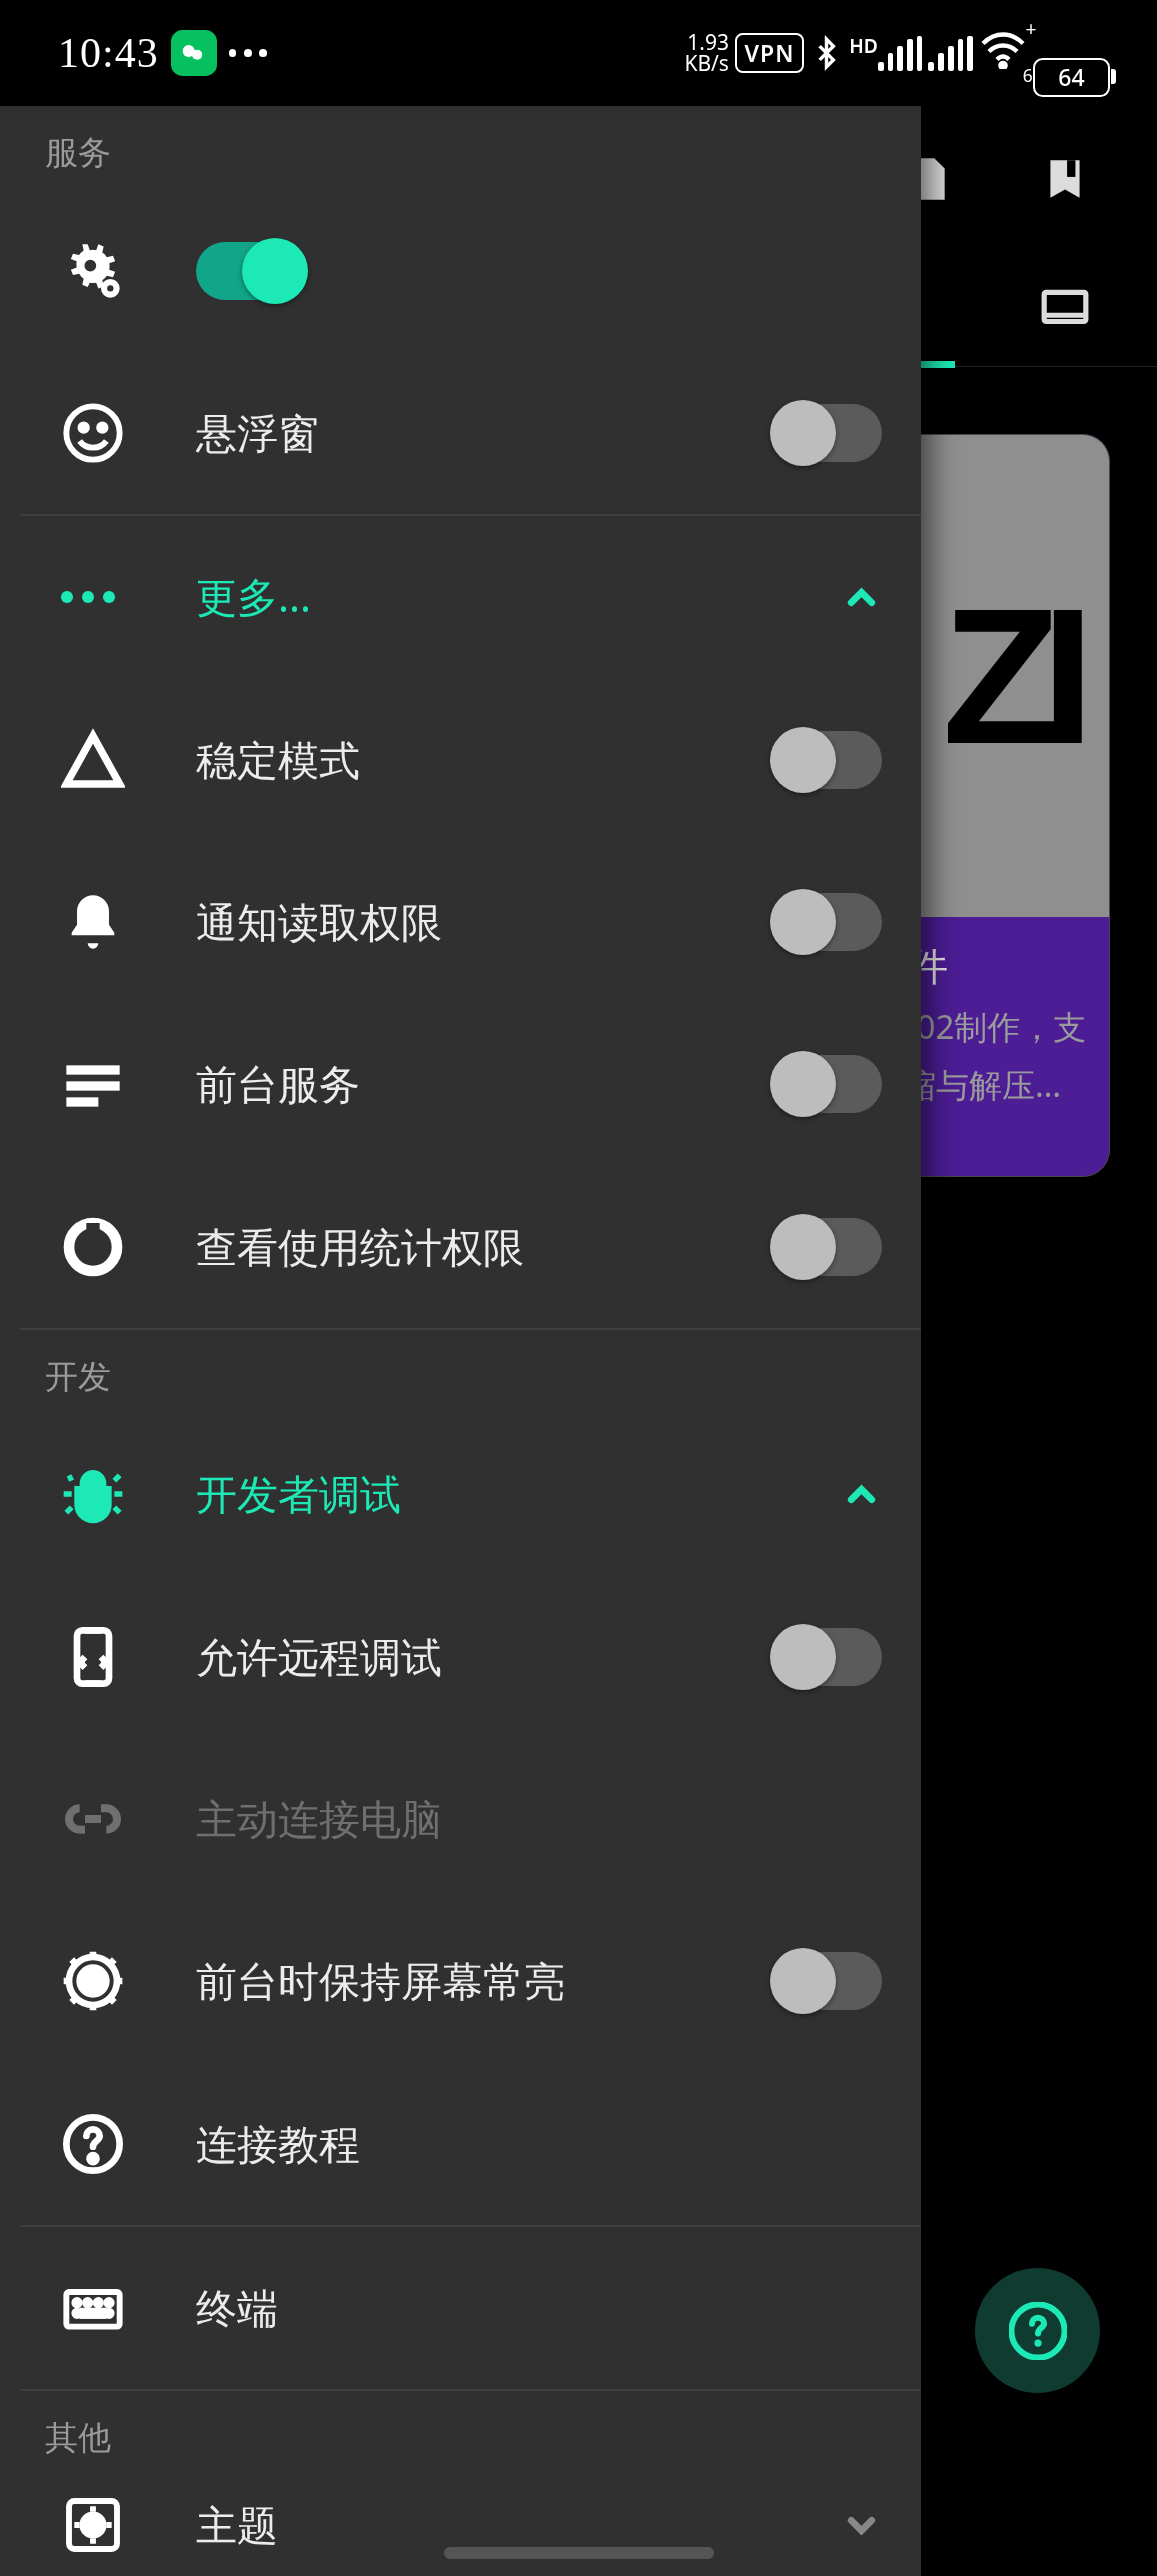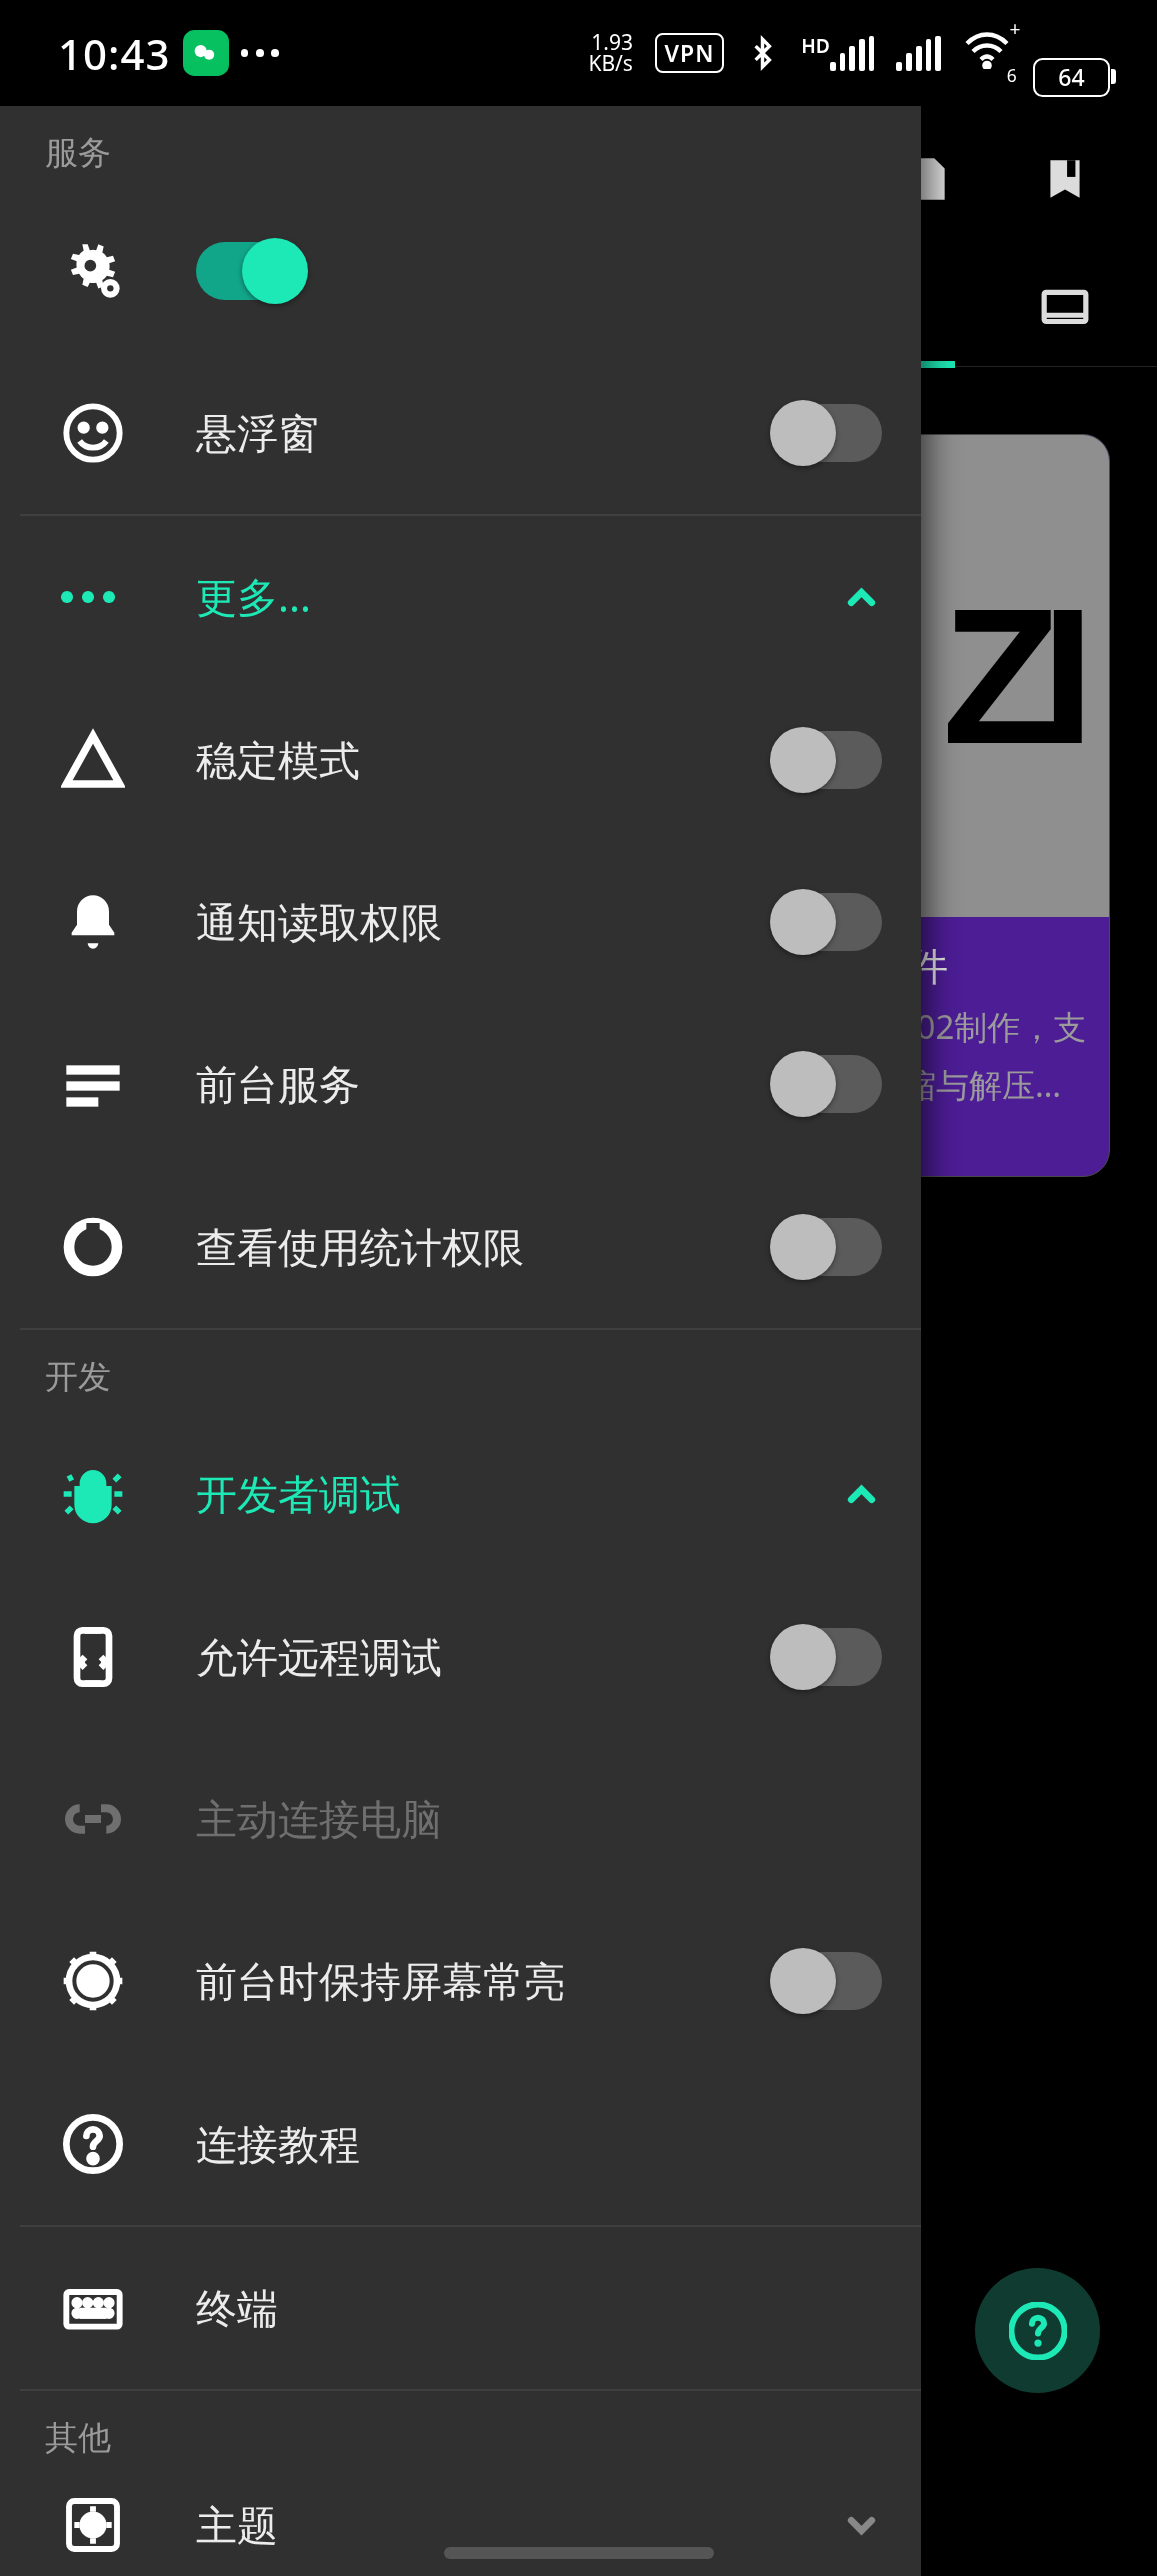--- a/index.html
+++ b/index.html
@@ -1,26 +1,26 @@
 <!DOCTYPE html>
 <html><head>
 <meta charset="utf-8">
 <style>
   * { box-sizing: border-box; margin: 0; padding: 0; }
   html, body { width: 1158px; height: 2576px; background: #000; font-family: -apple-system, "Noto Sans", sans-serif; overflow: hidden; }
   .screen { width: 1158px; height: 2576px; position: relative; background: #000; }
 
   
   .status-bar { height: 106px; display:flex; align-items:center; justify-content:space-between; padding:0 48px 0 58px; color:#fff; font-size:41px; }
-  .status-left { display:flex; align-items:center; gap:12px; }
+  .status-left { display:flex; align-items:center; gap:12px;font-family:Liberation Serif, serif; }
   .status-time { font-weight:500; letter-spacing:1px; font-size:42px; }
   .wechat-icon { width:46px; height:46px; background:#07c160; border-radius:11.6px; display:flex; align-items:center; justify-content:center; color:#fff; font-size:27px; }
   .dots-icon { display:flex; gap:7.7px; }
   .dots-icon span { width:7.7px; height:7.7px; background:#fff; border-radius:50%; }
-  .status-right { display:flex; align-items:center; gap:22px; }
+  .status-right { display:flex; align-items:center; gap:6px; }
   .kbs { font-size:21px; line-height:1; text-align:right; }
   .vpn-badge { border:2.9px solid #fff; border-radius:7.7px; padding:1.9px 7.7px; font-size:23px; font-weight:600; letter-spacing:1px; }
   .signal-bars { display:flex; align-items:flex-end; gap:3.9px; height:35px; }
   .signal-bars span { width:5.8px; background:#fff; border-radius:1.9px; }
   .signal-bars span:nth-child(1){height:25%} .signal-bars span:nth-child(2){height:50%} .signal-bars span:nth-child(3){height:70%} .signal-bars span:nth-child(4){height:90%} .signal-bars span:nth-child(5){height:100%}
   .hd-label{font-size:19.3px; font-weight:600; align-self:flex-start; margin-top:-3.9px;}
   .battery { border:2.9px solid #fff; border-radius:9.6px; width:77px; height:39px; position:relative; display:flex; align-items:center; justify-content:center; font-size:23px; font-weight:500;margin-top:48px; }
   .battery::after{content:""; position:absolute; right:-7.7px; top:9.6px; width:4.8px; height:15.4px; background:#fff; border-radius:0 2.9px 2.9px 0;}
 
   

